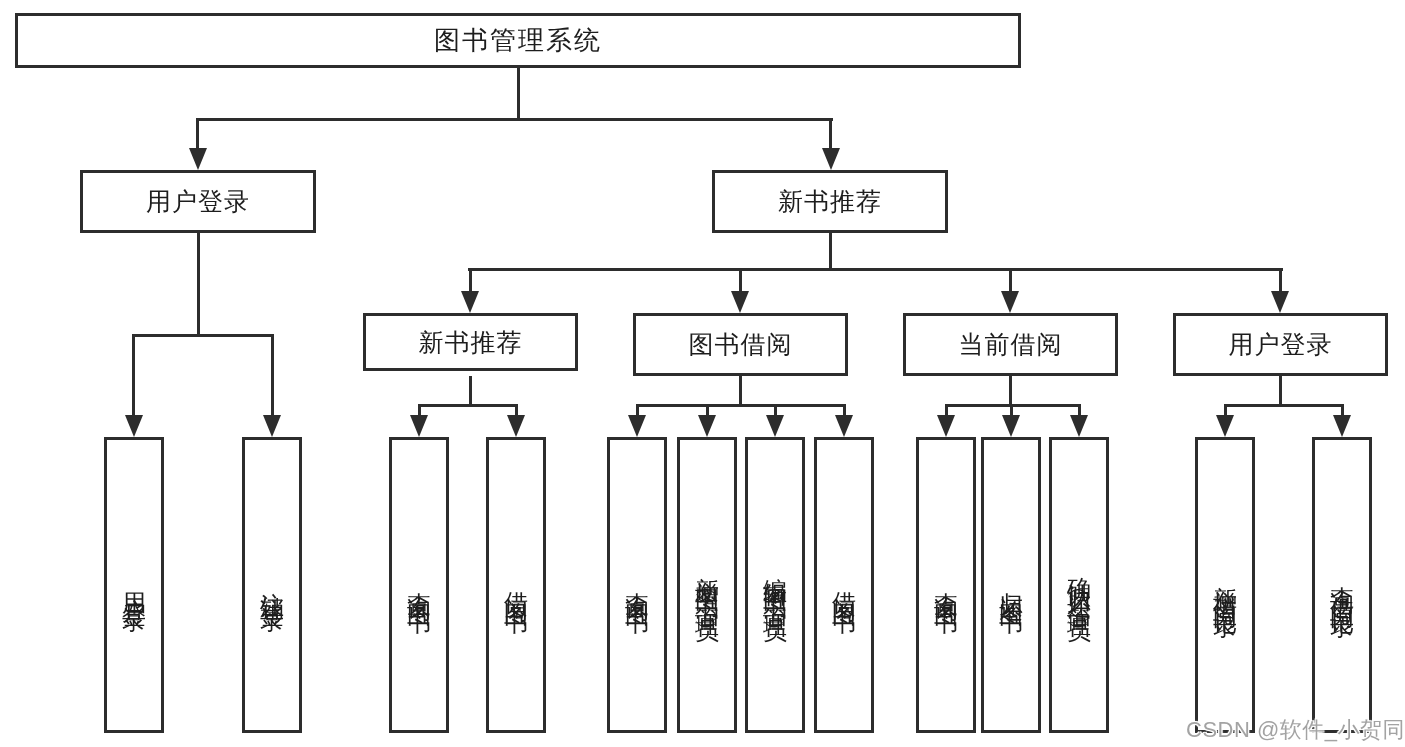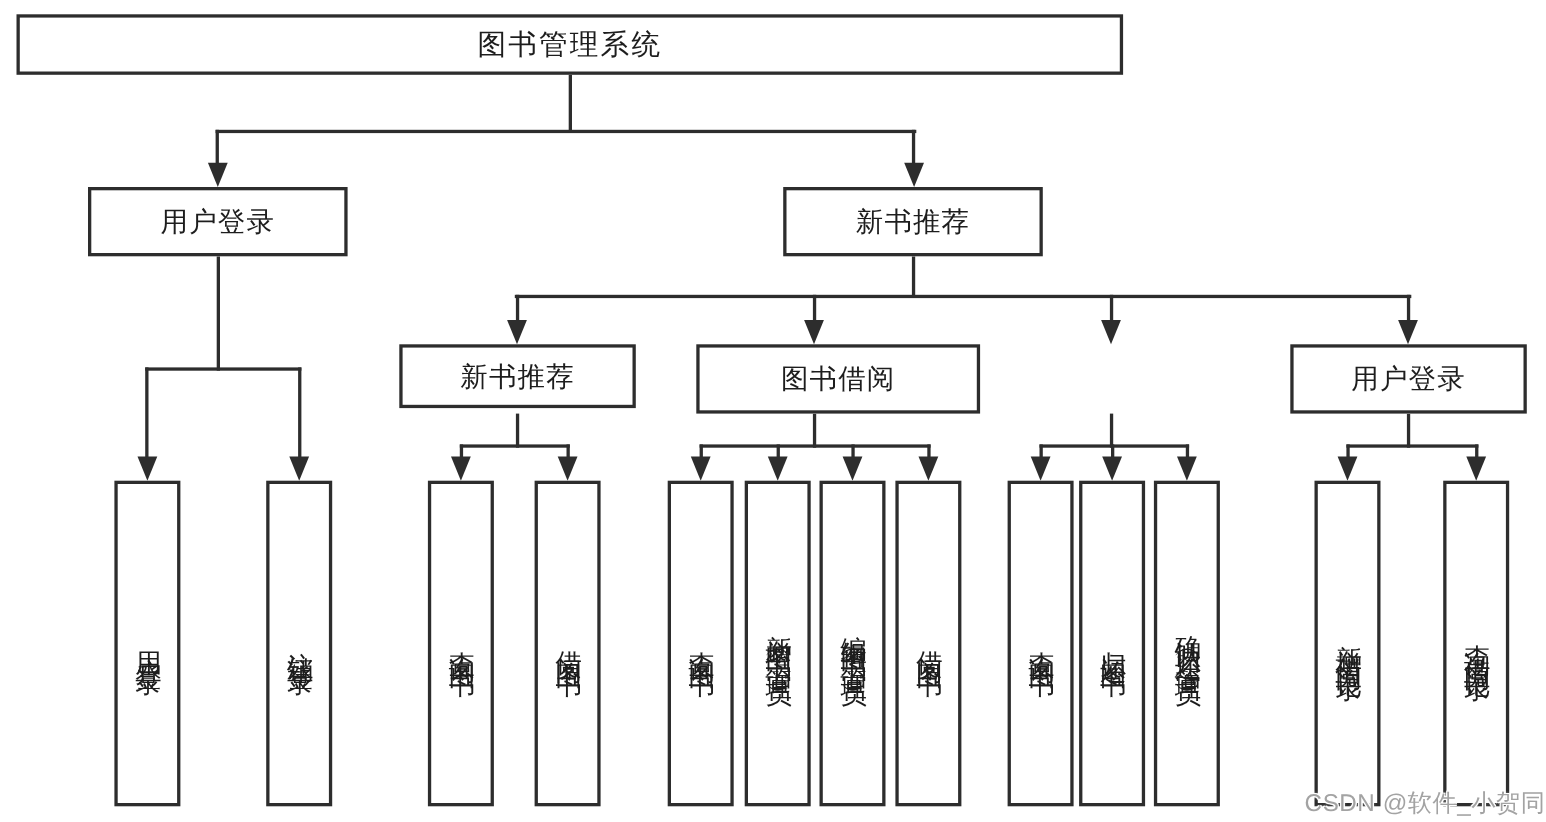--- a/index.html
+++ b/index.html
@@ -43,22 +43,25 @@
   <div class="box" style="left:80px;top:170px;width:236px;height:63px">
     <span class="hlabel">用户登录</span>
   </div>
   <div class="box" style="left:712px;top:170px;width:236px;height:63px">
     <span class="hlabel">新书推荐</span>
   </div>
 
   <div class="box" style="left:363px;top:313px;width:215px;height:58px">
     <span class="hlabel">新书推荐</span>
   </div>
-  <div class="box" style="left:633px;top:313px;width:258px;height:63px">
+  <div class="box" style="left:633px;top:313px;width:215px;height:63px">
     <span class="hlabel">图书借阅</span>
+  </div>
+  <div class="box" style="left:903px;top:313px;width:215px;height:63px">
+    <span class="hlabel">当前借阅</span>
   </div>
   <div class="box" style="left:1173px;top:313px;width:215px;height:63px">
     <span class="hlabel">用户登录</span>
   </div>
 
   <div class="box" style="left:104px;top:437px;width:60px;height:296px">
     <span class="vtext">用户登录</span>
   </div>
   <div class="box" style="left:242px;top:437px;width:60px;height:296px">
     <span class="vtext">注销登录</span>

